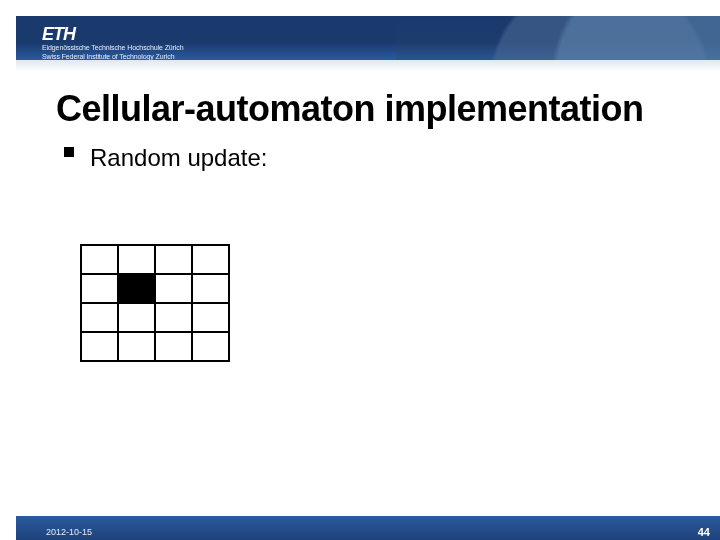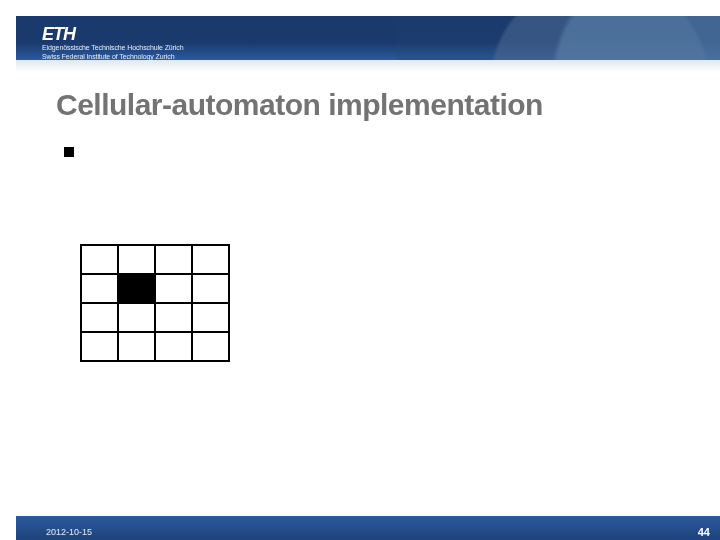--- a/index.html
+++ b/index.html
@@ -32,22 +32,22 @@
     position: absolute; top: 33px; left: 22px; color: #e6edf6; font-size: 7px;
     letter-spacing: -0.1px;
   }
   .white-band {
     position: absolute; top: 44px; left: 0; width: 720px; height: 12px;
     background: linear-gradient(to bottom, #dfe7f0 0%, #fff 100%);
   }
 
   
   .title {
-    position: absolute; top: 72px; left: 40px; color: #737373;
-    font-size: 30px; font-weight: 700; letter-spacing: -0.5px;
+    position: absolute; top: 72px; left: 40px; color: #000000;
+    font-size: 36px; font-weight: 700; letter-spacing: -0.5px;
   }
 
   
   .bullet-row {
     position: absolute; top: 124px; left: 44px; display: flex; align-items: flex-start;
   }
   .bullet {
     width: 10px; height: 10px; background: #000; margin-top: 7px; margin-right: 12px;
     flex: 0 0 auto;
   }
@@ -88,20 +88,21 @@
     <div class="eth-logo">ETH</div>
     <div class="eth-sub1">Eidgenössische Technische Hochschule Zürich</div>
     <div class="eth-sub2">Swiss Federal Institute of Technology Zurich</div>
   </div>
   <div class="white-band"></div>
 
   <div class="title">Cellular-automaton implementation</div>
 
   <div class="bullet-row">
     <div class="bullet"></div>
+    <div class="bullet-text">Random update:</div>
   </div>
 
   <div class="grid-fig">
     <table>
       <tbody>
           <tr>
         <td></td>
         <td></td>
         <td></td>
         <td></td>

